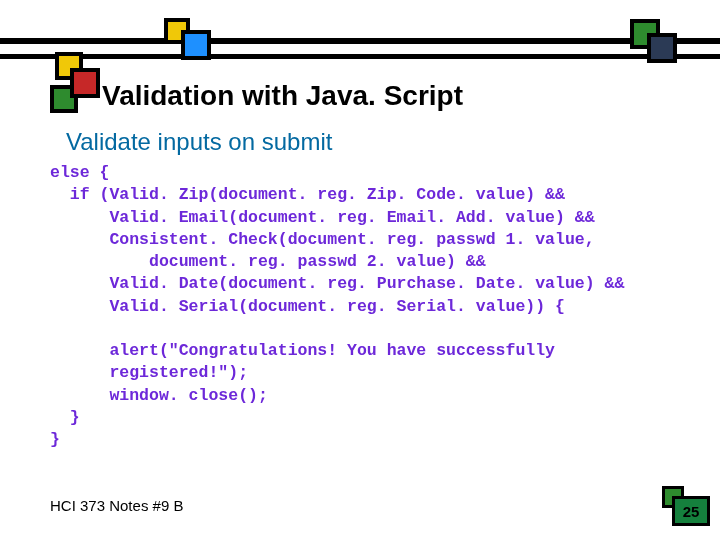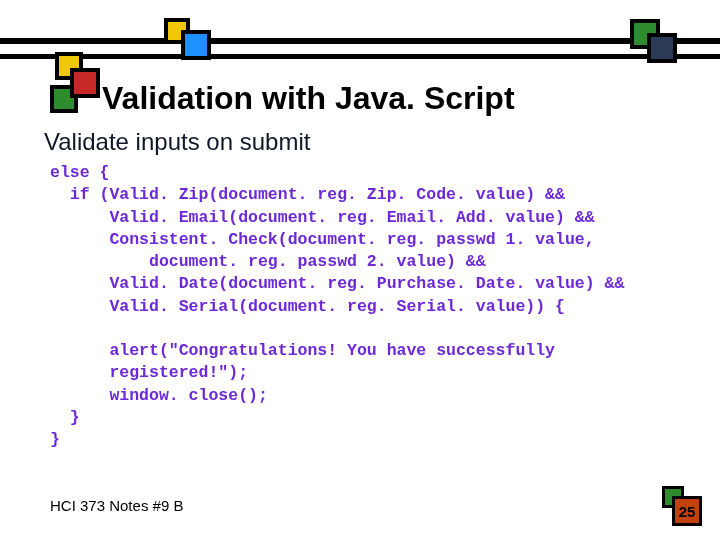--- a/index.html
+++ b/index.html
@@ -44,30 +44,30 @@
   .sq-dark-top   { top: 33px; left: 647px; width: 30px; height: 30px; background: #2b3a55; z-index:1;}
 
   .sq-yellow-left { top: 52px; left: 55px; width: 28px; height: 28px; background: #f0c808; }
   .sq-red-left    { top: 68px; left: 70px; width: 30px; height: 30px; background: #c62828; z-index:1;}
   .sq-green-left  { top: 85px; left: 50px; width: 28px; height: 28px; background: #2e8b2e; }
 
   .title {
     position: absolute;
     top: 80px;
     left: 102px;
-    font-size: 32px;
+    font-size: 28px;
     font-weight: bold;
     color: #000;
   }
   .subtitle {
     position: absolute;
     top: 128px;
-    left: 44px;
+    left: 66px;
     font-size: 24px;
-    color: #0f172a;
+    color: #0369a1;
   }
   .code {
     position: absolute;
     top: 162px;
     left: 50px;
     width: 630px;
     font-family: "Courier New", Courier, monospace;
     font-size: 16.5px;
     font-weight: bold;
     line-height: 1.35;
@@ -91,22 +91,22 @@
   .pagebox-green {
     position: absolute;
     top: 0; left: 0;
     width: 22px; height: 22px;
     background: #2e8b2e;
     border: 3px solid #000;
   }
   .pagebox-yellow {
     position: absolute;
     top: 10px; left: 10px;
-    width: 30px; height: 30px;
-    background: #c2410c;
+    width: 38px; height: 30px;
+    background: #15803d;
     border: 3px solid #000;
     display:flex;
     align-items:center;
     justify-content:center;
     font-size:15px;
     font-weight:bold;
     color:#000;
   }
 </style>
 </head>

